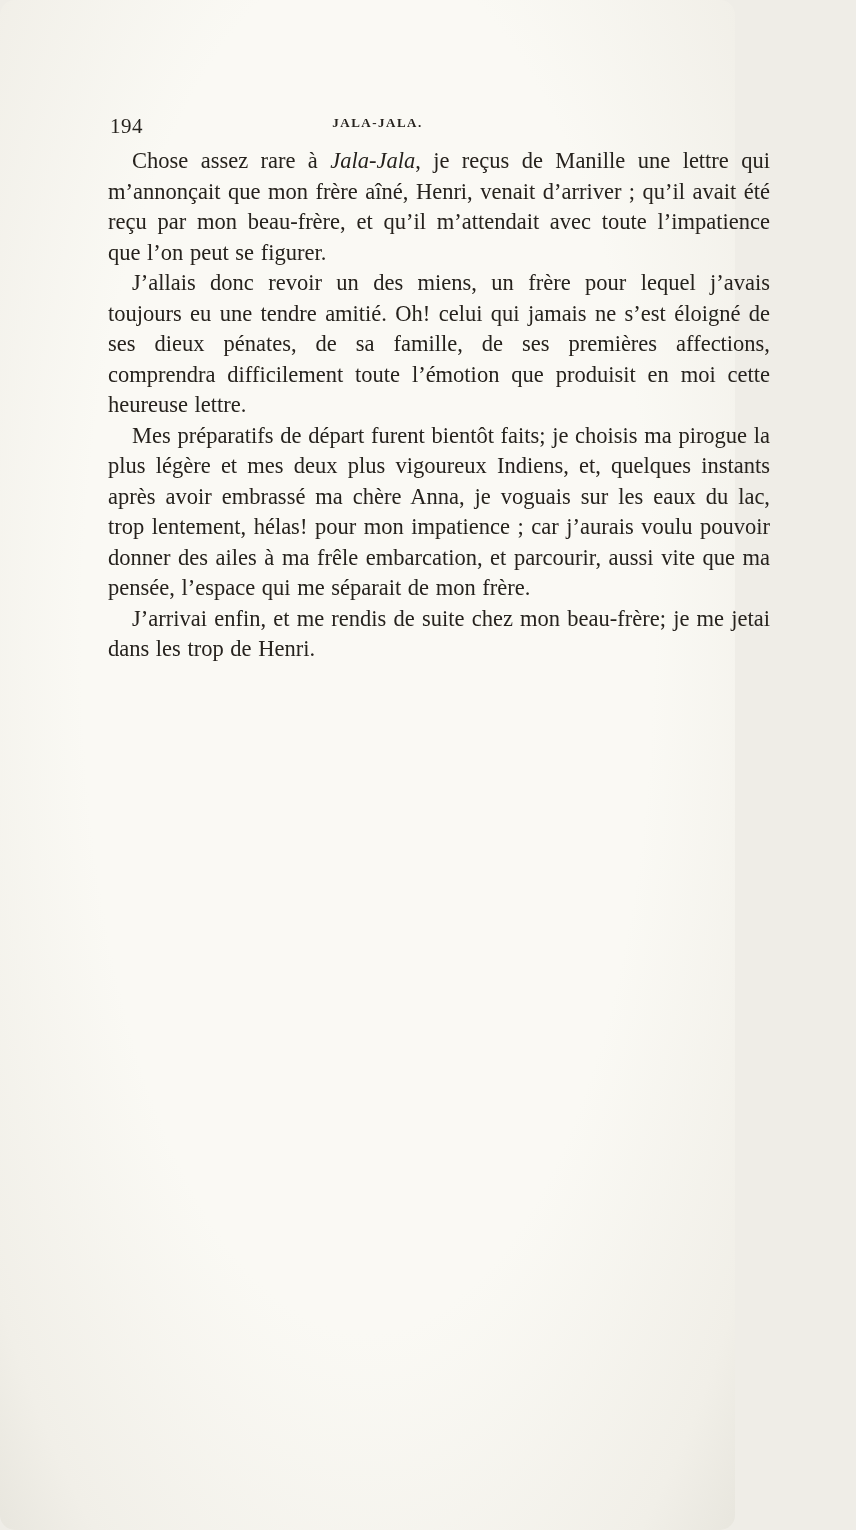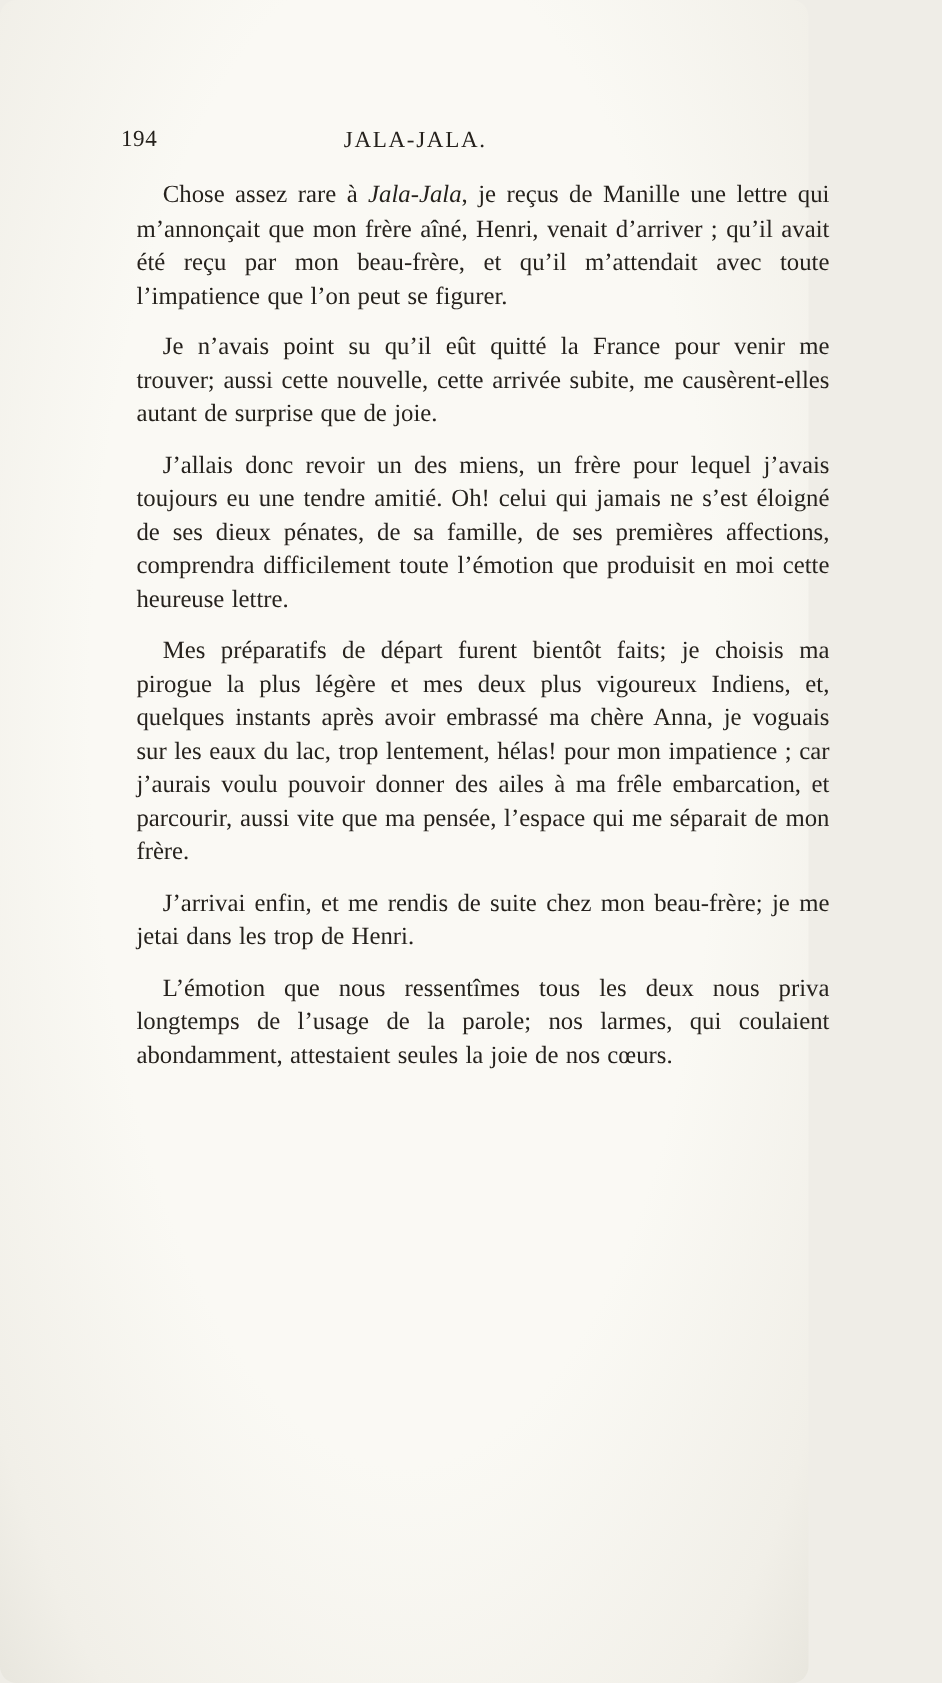--- a/index.html
+++ b/index.html
@@ -31,52 +31,50 @@
   .page-number {
     position: absolute;
     left: 2px;
     top: 2px;
     font-size: 21px;
     letter-spacing: 0.5px;
   }
   .running-title {
     display: block;
     text-align: center;
-    font-weight: normal;
-    font-size: 21px;
+    font-weight: bold;
+    font-size: 13px;
     letter-spacing: 1.5px;
     padding-top: 3px;
   }
   .body-text {
     position: absolute;
     top: 146px;
     left: 108px;
     width: 662px;
     font-size: 22.5px;
     line-height: 30.5px;
     text-align: justify;
     word-spacing: 1px;
   }
   .body-text p {
-    margin: 16px;
+    margin: 0;
     text-indent: 24px;
   }
   .body-text em {
     font-style: italic;
   }
 </style>
 </head>
 <body>
 
 <div class="page">
   <div class="header">
     <span class="page-number">194</span>
     <span class="running-title">JALA-JALA.</span>
   </div>
   <div class="body-text">
       <p><span>Chose assez rare à </span><em>Jala-Jala</em><span>, je reçus de Manille une lettre qui m’annonçait que mon frère aîné, Henri, venait d’arriver ; qu’il avait été reçu par mon beau-frère, et qu’il m’attendait avec toute l’impatience que l’on peut se figurer.</span></p>
-      <p><span>Je n’avais point su qu’il eût quitté la France pour venir me trouver; aussi cette nouvelle, cette arrivée subite, me causèrent-elles autant de surprise que de joie.</span></p>
       <p><span>J’allais donc revoir un des miens, un frère pour lequel j’avais toujours eu une tendre amitié. Oh! celui qui jamais ne s’est éloigné de ses dieux pénates, de sa famille, de ses premières affections, comprendra difficilement toute l’émotion que produisit en moi cette heureuse lettre.</span></p>
       <p><span>Mes préparatifs de départ furent bientôt faits; je choisis ma pirogue la plus légère et mes deux plus vigoureux Indiens, et, quelques instants après avoir embrassé ma chère Anna, je voguais sur les eaux du lac, trop lentement, hélas! pour mon impatience ; car j’aurais voulu pouvoir donner des ailes à ma frêle embarcation, et parcourir, aussi vite que ma pensée, l’espace qui me séparait de mon frère.</span></p>
       <p><span>J’arrivai enfin, et me rendis de suite chez mon beau-frère; je me jetai dans les trop de Henri.</span></p>
-      <p><span>L’émotion que nous ressentîmes tous les deux nous priva longtemps de l’usage de la parole; nos larmes, qui coulaient abondamment, attestaient seules la joie de nos cœurs.</span></p>
     </div>
 </div>
 
 </body></html>

